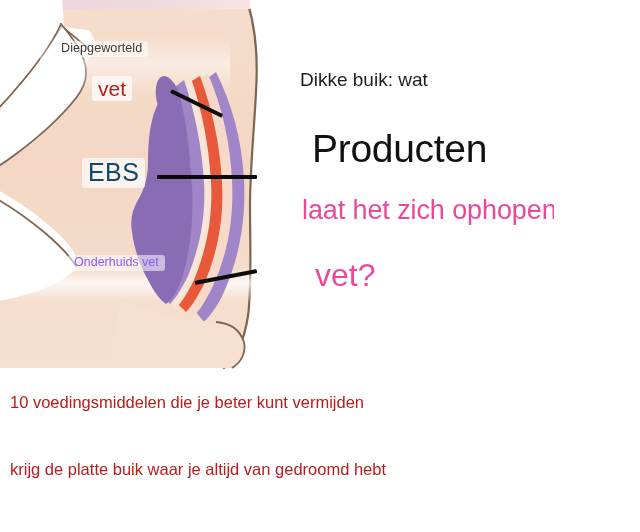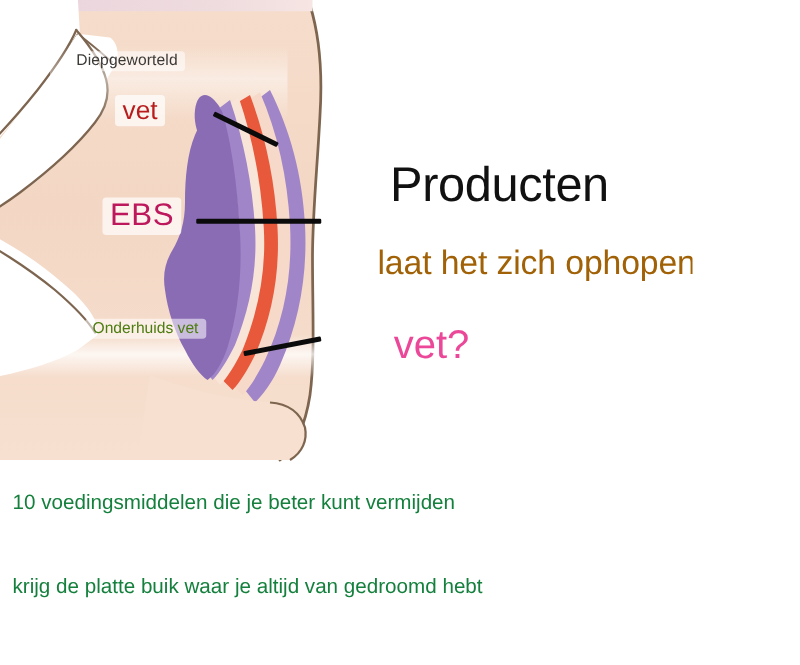--- a/index.html
+++ b/index.html
@@ -55,29 +55,29 @@
     top: 64px;
     font-size: 21px;
     color: #b91c1c;
     background: rgba(255,255,255,0.70);
     margin-top: 12px;
   }
   #label-ebs {
     left: 82px;
     top: 158px;
     font-size: 25px;
-    color: #be185d;
+    color: #0c4a6e;
     background: rgba(255,255,255,0.70);
     letter-spacing: 0.4px;
   }
   #label-subcut {
     left: 68px;
     top: 255px;
     font-size: 12.5px;
-    color: #4d7c0f;
+    color: #8b5cf6;
     background: rgba(255,255,255,0.55);
   }
 
   
   .pointer {
     position: absolute;
     background: #0b0b0b;
     transform-origin: left center;
     border-radius: 1px;
   }
@@ -118,35 +118,35 @@
     left: 312px;
     top: 129px;
     font-size: 39px;
     color: #111111;
     letter-spacing: -0.3px;
   }
   #title-ophopen {
     left: 302px;
     top: 196px;
     font-size: 27px;
-    color: #a16207;
+    color: #ec4899;
     letter-spacing: -0.1px;
   }
   #title-vet {
     left: 315px;
     top: 259px;
     font-size: 32px;
     color: #ec4899;
   }
 
   
   .caption {
     position: absolute;
     white-space: nowrap;
-    color: #15803d;
+    color: #b91c1c;
     font-size: 16.5px;
     line-height: 1.1;
   }
   #caption-1 { left: 10px; top: 393px; }
   #caption-2 { left: 10px; top: 436px; margin-top: 24px; }
 </style>
 </head>
 <body>
 
 <div id="page">
@@ -315,20 +315,21 @@
   <div class="pointer" id="pointer-subcut"></div>
 
   <div class="callout" id="label-deep-small">Diepgeworteld</div>
 
   <div class="callout" id="label-deep-big">vet</div>
 
   <div class="callout" id="label-ebs">EBS</div>
 
   <div class="callout" id="label-subcut">Onderhuids vet</div>
 
+  <div class="headline" id="title-dikke">Dikke buik: wat</div>
 
   <div class="headline" id="title-producten">Producten</div>
 
   <div class="headline" id="title-ophopen">laat het zich ophopen</div>
 
   <div class="headline" id="title-vet">vet?</div>
 
   <div class="caption" id="caption-1">10 voedingsmiddelen die je beter kunt vermijden</div>
 
   <div class="caption" id="caption-2">krijg de platte buik waar je altijd van gedroomd hebt</div>

